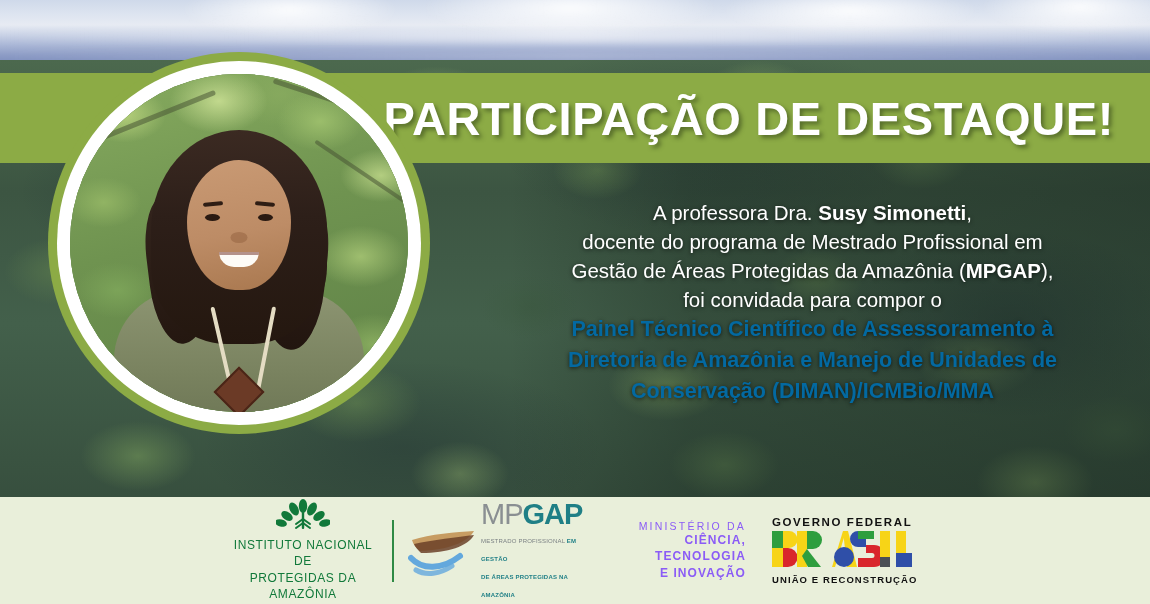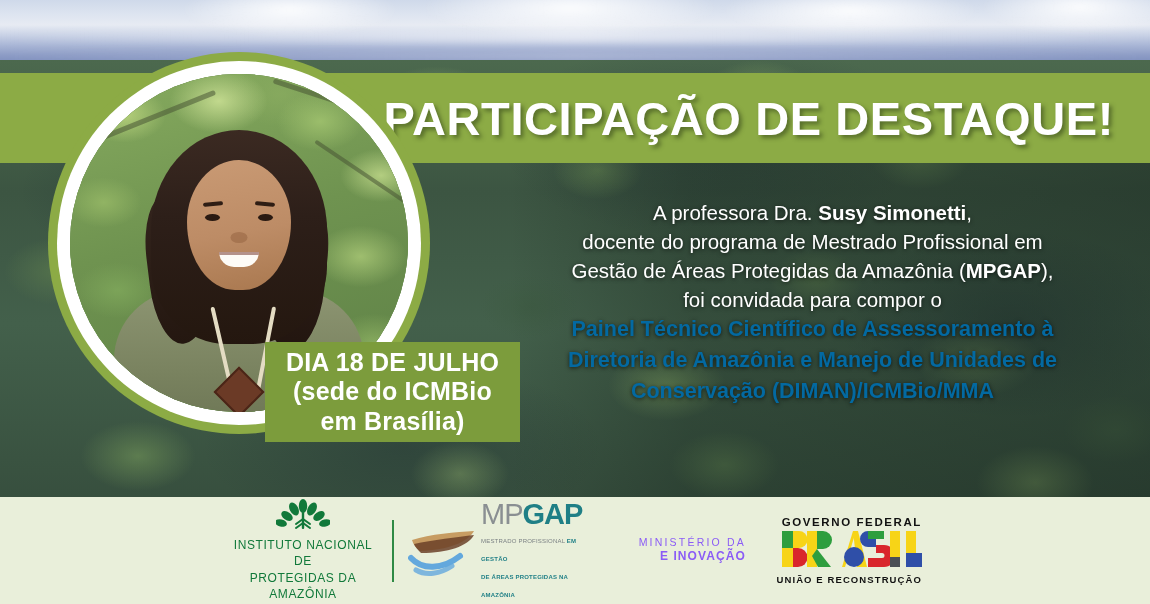--- a/index.html
+++ b/index.html
@@ -225,21 +225,21 @@
   .mpgap-word b{color:#1f7f86;font-weight:bold;}
   .mpgap-sub{font-size:6px;color:#7b8184;line-height:1.4;letter-spacing:.2px;margin-top:1px;}
   .mpgap-sub b{color:#1f7f86;}
 
   
   .ministry{text-align:right;margin-left:26px;width:142px;color:#8b5cf6;}
   .min-top{font-size:10.5px;letter-spacing:2.2px;font-weight:normal;}
   .min-bot{font-size:12px;letter-spacing:1.1px;font-weight:bold;line-height:1.35;}
 
   
-  .govbr{margin-left:26px;text-align:right;width:150px;}
+  .govbr{margin-left:26px;text-align:left;width:150px;}
   .gov-top{font-size:11.5px;font-weight:bold;letter-spacing:1.6px;color:#111;}
   .gov-bot{font-size:9.5px;font-weight:bold;letter-spacing:1.1px;color:#111;margin-top:3px;}
   .gov-mark{margin:3px 0 1px;}
 </style>
 </head>
 <body>
 
 <div id="poster">
 
   <div class="sky">
@@ -280,25 +280,20 @@
           <div class="ph-nose" style="top:72px;"></div>
           <div class="ph-mouth" style="top:92px;"></div>
         </div>
         <div class="ph-cord" style="left:150px;top:232px;transform:rotate(-13deg);"></div>
         <div class="ph-cord" style="left:194px;top:232px;transform:rotate(11deg);"></div>
         <div class="ph-pendant"></div>
       </div>
     </div>
   </div>
 
-  <div class="datebox">
-    <span>DIA 18 DE JULHO</span>
-    <span>(sede do ICMBio</span>
-    <span>em Brasília)</span>
-  </div>
 
   <div class="copy">
     <span>A professora Dra. </span><span class="b">Susy Simonetti</span><span>,</span><br>
     <span>docente do programa de Mestrado Profissional em</span><br>
     <span>Gestão de Áreas Protegidas da Amazônia (</span><span class="b">MPGAP</span><span>),</span><br>
     <span>foi convidada para compor o</span>
     <span class="hl">Painel Técnico Científico de Assessoramento à</span>
     <span class="hl">Diretoria de Amazônia e Manejo de Unidades de</span>
     <span class="hl">Conservação (DIMAN)/ICMBio/MMA</span>
   </div>
@@ -343,20 +338,21 @@
           <span class="mpgap-word"><span>MP</span><b>GAP</b></span>
           <span class="mpgap-sub">
             <span>MESTRADO PROFISSIONAL </span><b>EM GESTÃO</b><br>
             <b>DE ÁREAS PROTEGIDAS NA AMAZÔNIA</b>
           </span>
         </span>
       </div>
 
       <div class="ministry">
         <div class="min-top">MINISTÉRIO DA</div>
+        <div class="min-bot">CIÊNCIA, TECNOLOGIA</div>
         <div class="min-bot">E INOVAÇÃO</div>
       </div>
 
       <div class="govbr">
         <div class="gov-top">GOVERNO FEDERAL</div>
         <div class="gov-mark">
           <svg width="140" height="36" viewBox="0 0 140 36">
 
             <rect x="0" y="0" width="11" height="17" fill="#2e9e3e"></rect>
             <path d="M11 0 h6 a8.5 8.5 0 0 1 0 17 h-6 Z" fill="#f7d417"></path>

